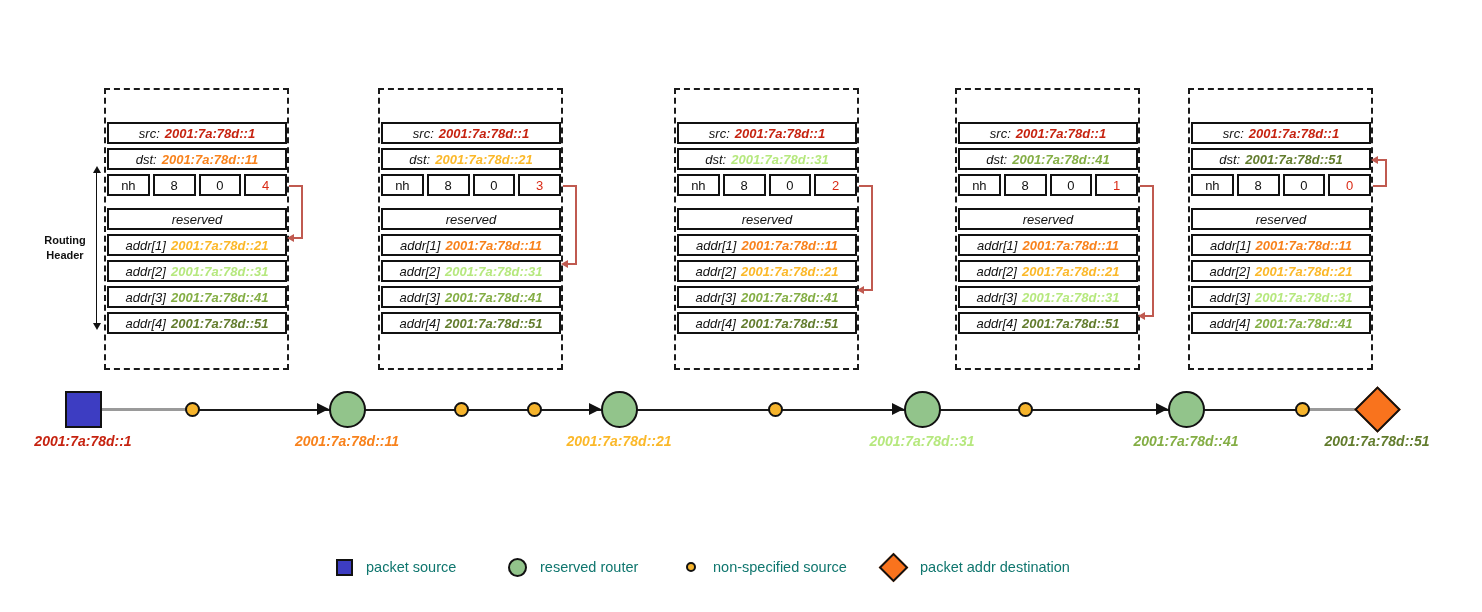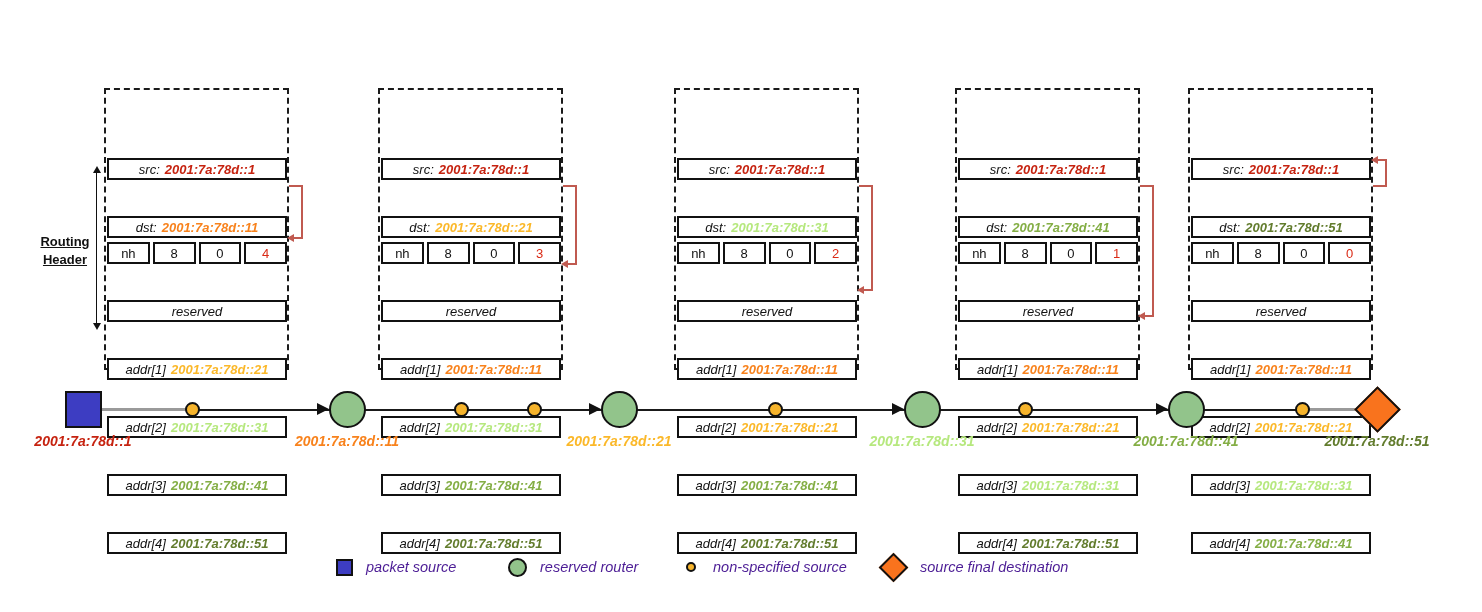--- a/index.html
+++ b/index.html
@@ -3,57 +3,57 @@
 <meta charset="utf-8">
 <style>
   html,body{margin:0;padding:0;background:#fff;}
   #canvas{position:relative;width:1482px;height:612px;background:#ffffff;overflow:hidden;
           font-family:"Liberation Sans","DejaVu Sans",sans-serif;}
 
   
   .packet{position:absolute;top:88px;width:185px;height:282px;border:2px dashed #1a1a1a;box-sizing:border-box;}
   .rows{position:absolute;left:1px;right:0px;top:32px;}
   .prow{position:relative;height:22px;margin-bottom:4px;background:#fff;border:2px solid #111;box-sizing:border-box;
-        display:flex;align-items:center;justify-content:center;gap:5px;font-size:13px;white-space:nowrap;overflow:hidden;margin-top:36px;}
+        display:flex;align-items:center;justify-content:center;gap:5px;font-size:13px;white-space:nowrap;overflow:hidden;}
   .flabel{font-style:italic;color:#111;}
   .fval{font-style:italic;font-weight:bold;}
-  .nhrow{position:relative;height:22px;margin-bottom:4px;display:flex;gap:3px;}
+  .nhrow{position:relative;height:22px;margin-bottom:12px;display:flex;gap:3px;}
   .nhcell{flex:1;background:#fff;border:2px solid #111;box-sizing:border-box;display:flex;align-items:center;justify-content:center;font-size:13px;color:#111;}
   .resrow .flabel{font-style:italic;}
 
   
   .harrow{position:absolute;right:-16px;width:14px;box-sizing:border-box;
           border-top:2px solid #c05a50;border-right:2px solid #c05a50;border-bottom:2px solid #c05a50;}
   .harrow::after{content:'';position:absolute;width:0;height:0;
           border-top:4px solid transparent;border-bottom:4px solid transparent;border-right:7px solid #c05a50;}
   .harrow.down::after{left:-2px;bottom:-5px;}
   .harrow.up::after{left:-2px;top:-5px;}
 
   
   .vline{position:absolute;left:96px;top:172px;height:152px;width:0;border-left:1.5px solid #111;}
   .vcap{position:absolute;width:0;height:0;border-left:4px solid transparent;border-right:4px solid transparent;}
   .vcap.up{left:92.5px;top:166px;border-bottom:7px solid #111;}
   .vcap.dn{left:92.5px;top:323px;border-top:7px solid #111;}
-  .rh-label{position:absolute;left:38px;top:233px;width:54px;text-align:center;font-size:13px;font-weight:bold;color:#111;line-height:1.35;text-decoration:underline;}
+  .rh-label{position:absolute;left:38px;top:233px;width:54px;text-align:center;font-size:11px;font-weight:bold;color:#111;line-height:1.35;}
 
   
   .edge{position:absolute;top:409px;}
   .edge.gray{height:3px;background:#9a9a9a;top:408px;}
   .edge.black{height:1.8px;background:#1a1a1a;}
   .ahead{position:absolute;top:403px;width:0;height:0;border-top:6px solid transparent;border-bottom:6px solid transparent;border-left:12px solid #111;}
   .node{position:absolute;box-sizing:border-box;}
   .node.source{width:37px;height:37px;top:391px;border:2px solid #111;}
   .node.router{width:37px;height:37px;top:391px;border-radius:50%;border:2.5px solid #111;}
   .node.nonspec{width:15px;height:15px;top:402px;border-radius:50%;border:2px solid #111;}
   .node.destination{width:33px;height:33px;top:393px;border:2px solid #111;transform:rotate(45deg);}
   .nlabel{position:absolute;top:433px;transform:translateX(-50%);font-size:14px;font-weight:bold;font-style:italic;white-space:nowrap;}
 
   
   .legend-item{position:absolute;top:552px;height:30px;display:flex;align-items:center;gap:13px;
-               font-size:14.5px;font-style:italic;color:#4c1d95;white-space:nowrap;}
+               font-size:14.5px;color:#0f766e;white-space:nowrap;}
   .lg-shape{box-sizing:border-box;flex:0 0 auto;}
   .lg-square{width:17px;height:17px;border:2px solid #111;}
   .lg-circle{width:19px;height:19px;border-radius:50%;border:2px solid #111;}
   .lg-dot{width:10px;height:10px;border-radius:50%;border:2px solid #111;margin:0 4px;}
   .lg-diamond{width:21px;height:21px;border:2px solid #111;transform:rotate(45deg);margin:0 3px;}
 </style>
 </head>
 <body>
 
 <div id="canvas">
@@ -301,16 +301,16 @@
       <div class="legend-item" style="left: 508px;">
         <div class="lg-shape lg-circle" style="background: rgb(146, 196, 139);"></div>
         <span>reserved router</span>
       </div>
       <div class="legend-item" style="left: 682px;">
         <div class="lg-shape lg-dot" style="background: rgb(246, 180, 44);"></div>
         <span>non-specified source</span>
       </div>
       <div class="legend-item" style="left: 880px;">
         <div class="lg-shape lg-diamond" style="background: rgb(249, 115, 29);"></div>
-        <span>source final destination</span>
+        <span>packet addr destination</span>
       </div>
     </div>
 </div>
 
 </body></html>

